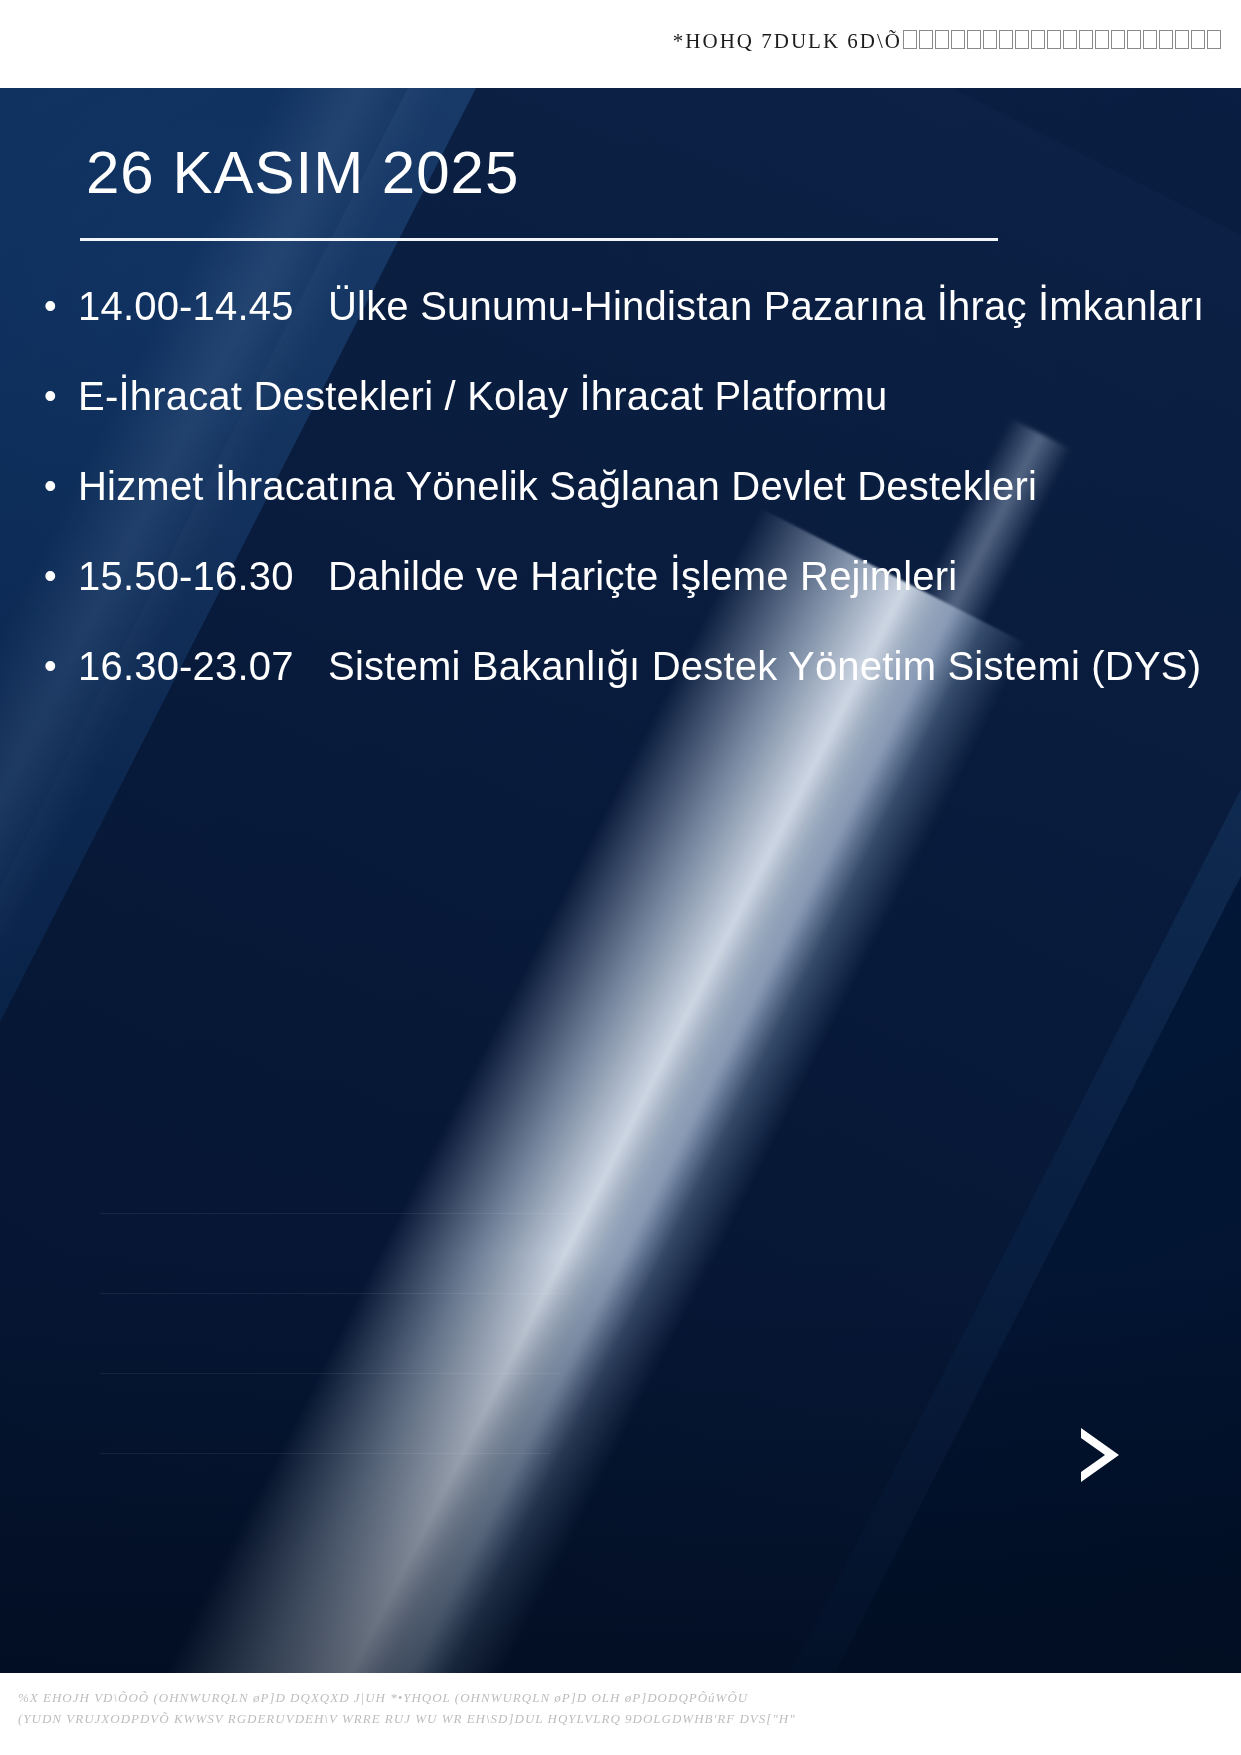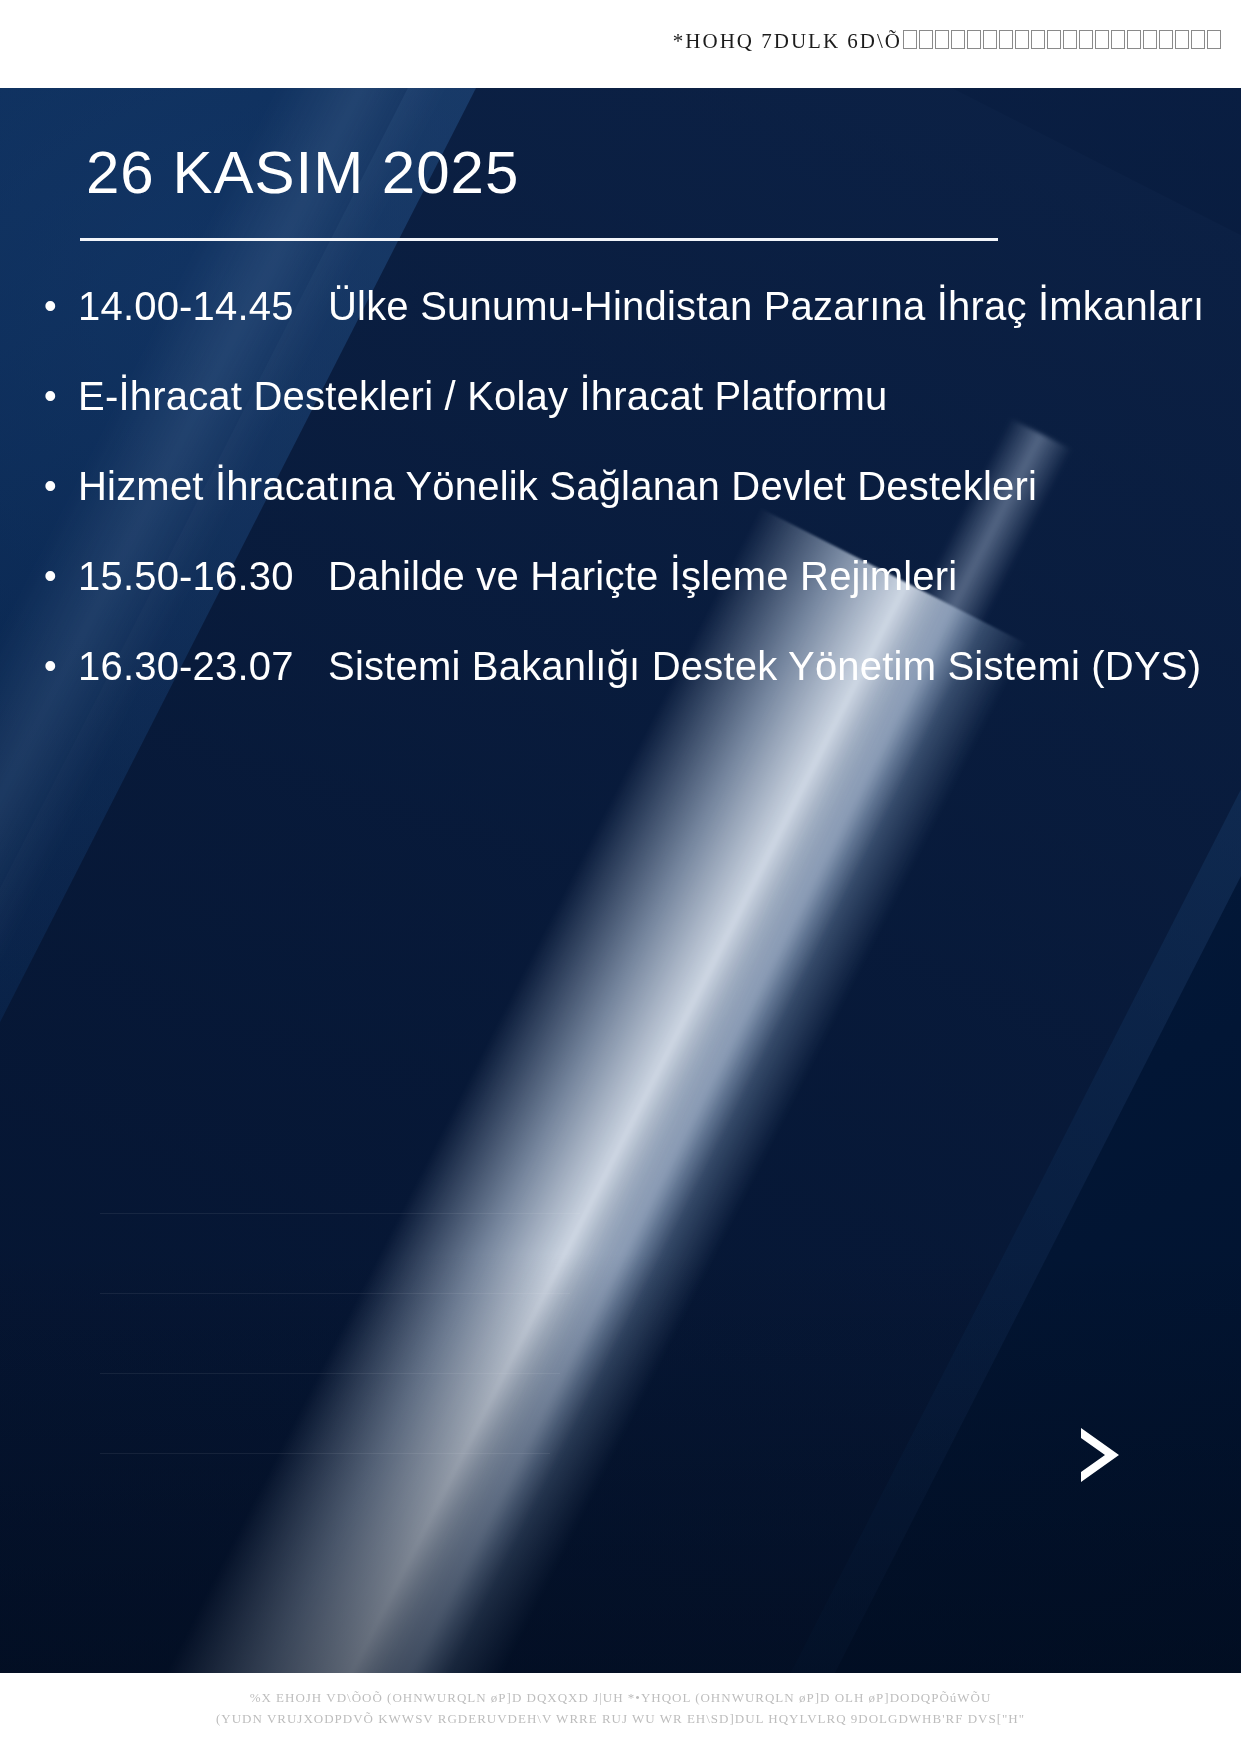--- a/index.html
+++ b/index.html
@@ -215,21 +215,22 @@
   
   .doc-footer {
     position: absolute;
     left: 0;
     top: 1673px;
     width: 1241px;
     height: 82px;
     background: #ffffff;
     box-sizing: border-box;
     padding: 14px 18px 0 18px;
-    text-align: center;
+    text-align: left;
+    font-style: italic;
   }
   .doc-footer-line {
     font-family: "Liberation Serif", serif;
     font-size: 13px;
     letter-spacing: 1.0px;
     color: #bdbdbd;
     white-space: nowrap;
     line-height: 21px;
   }
 </style>

